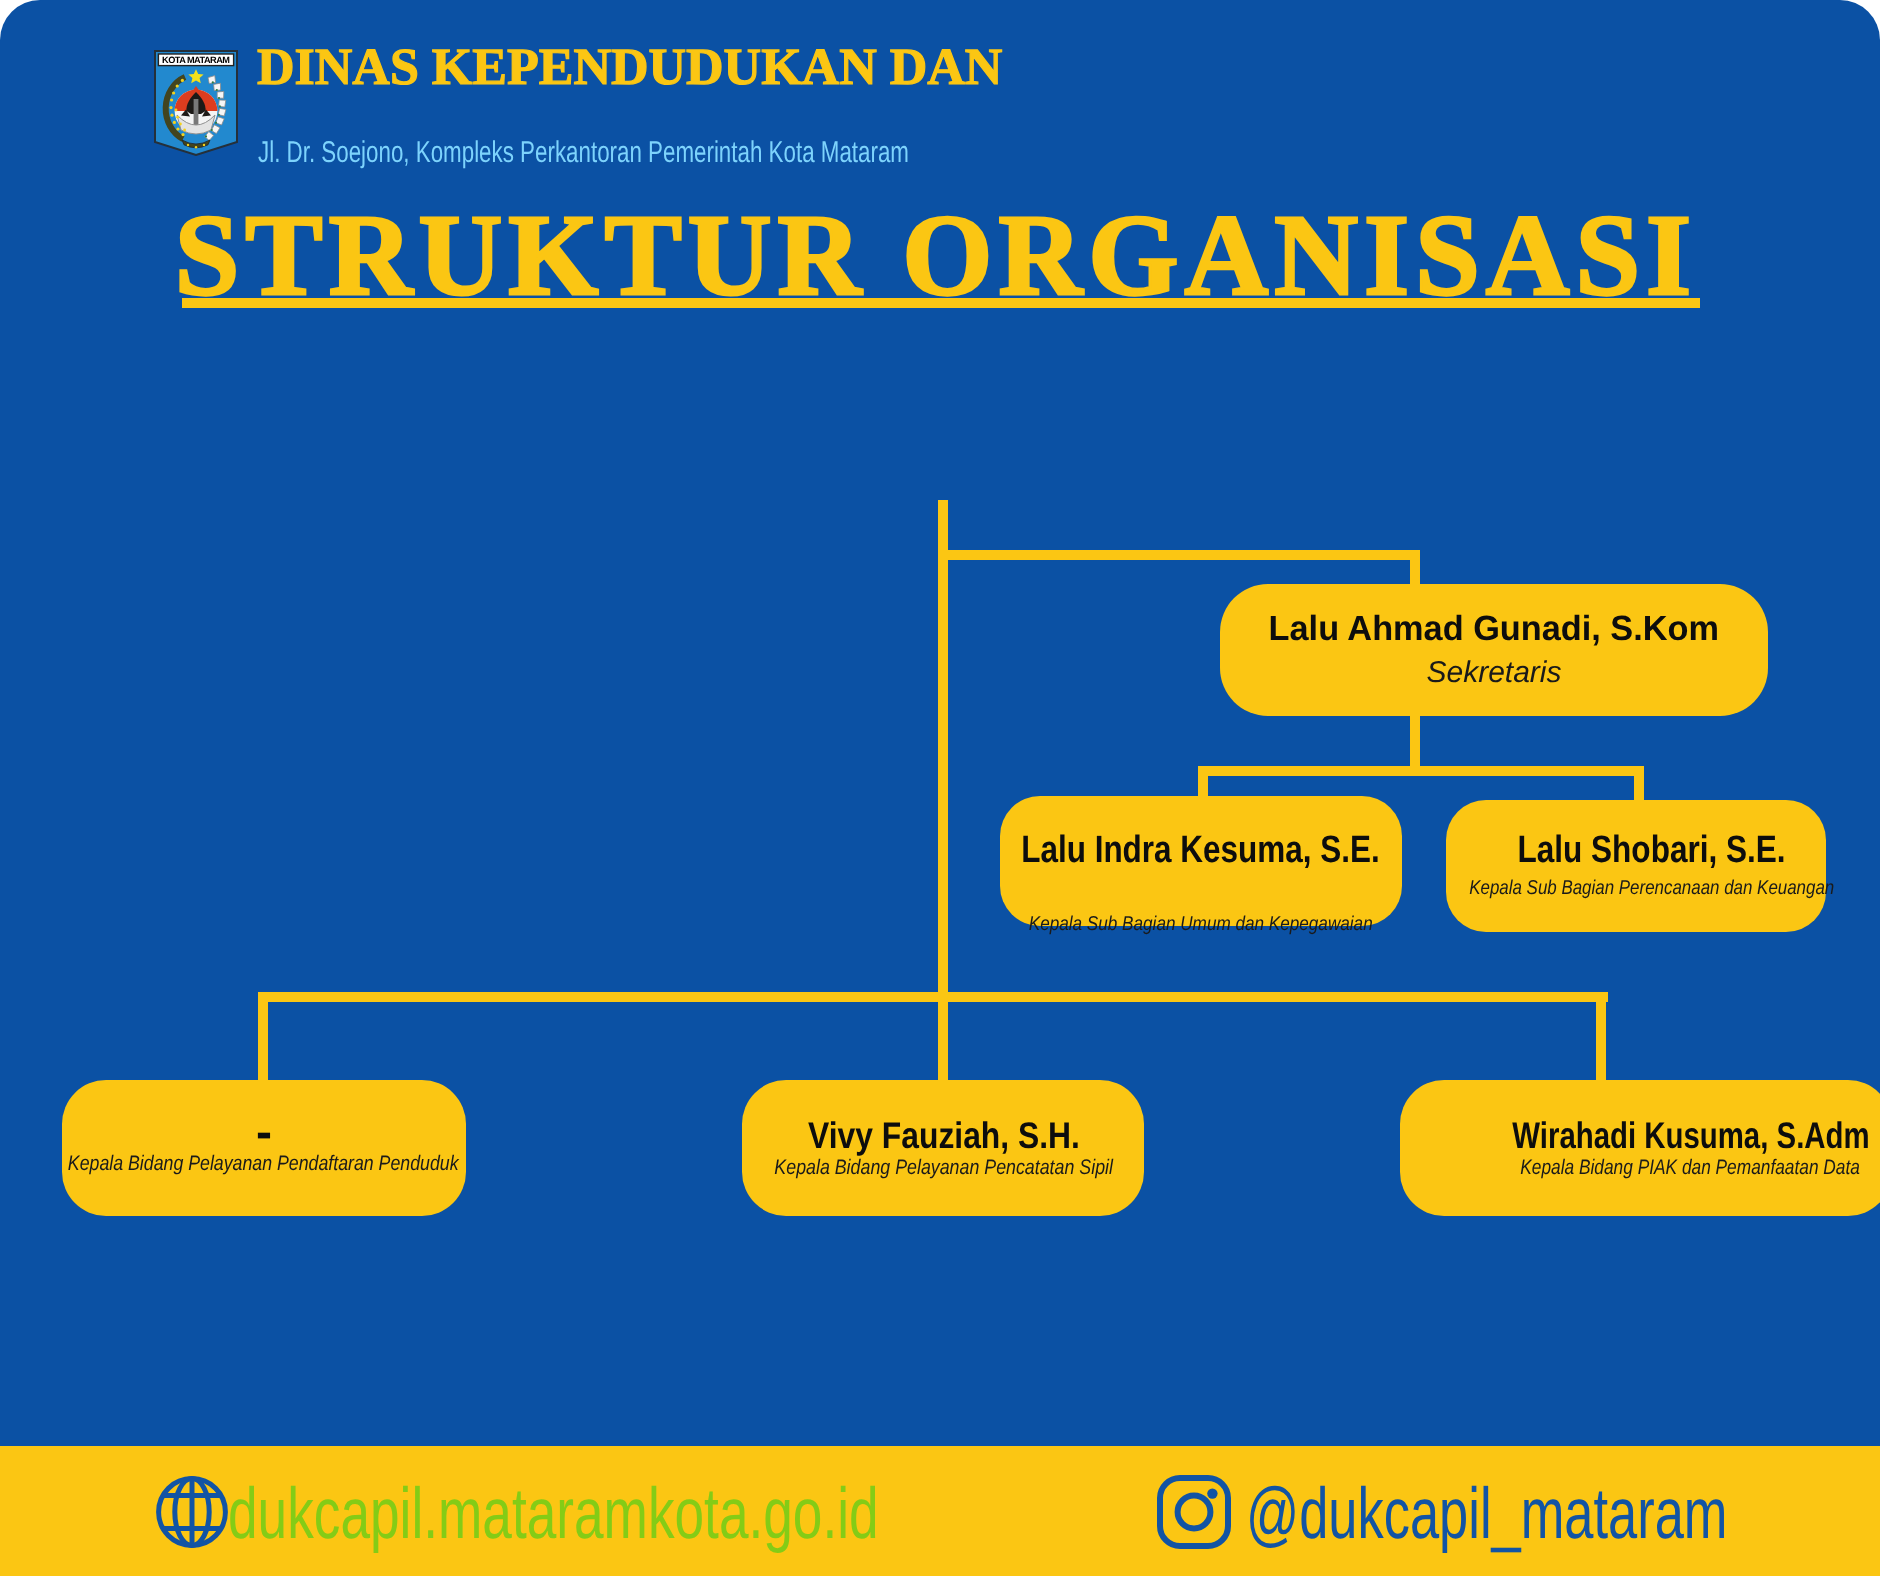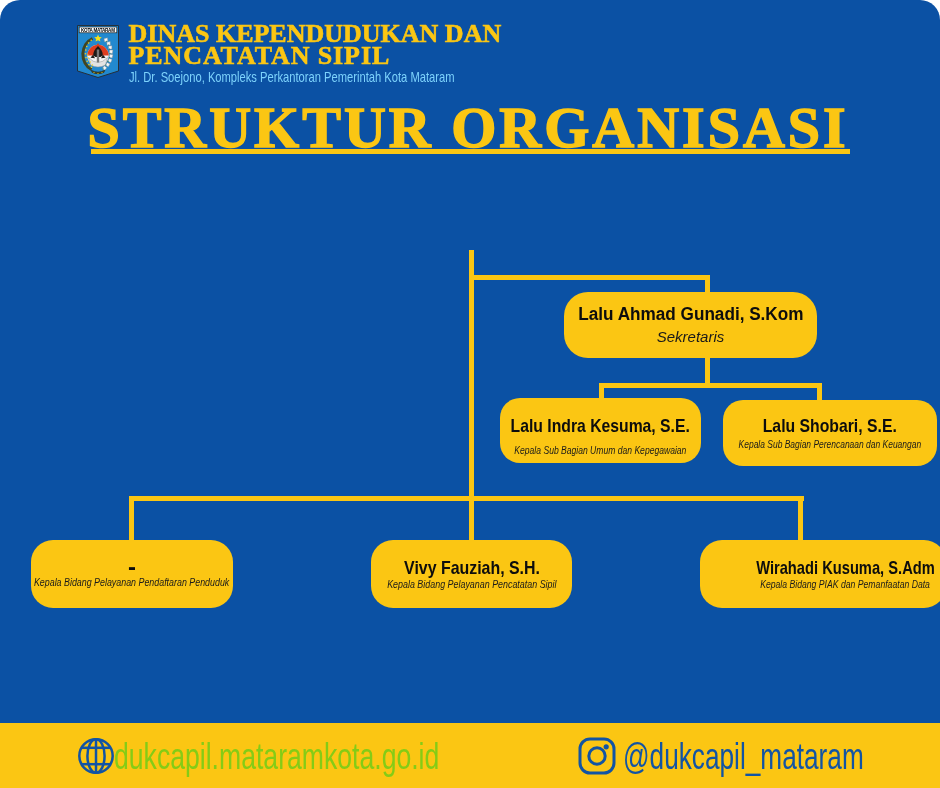--- a/index.html
+++ b/index.html
@@ -68,50 +68,49 @@
       </g>
       <path d="M14 45 q7 4 14 0 l-1 2.4 q-6 3 -12 0 Z" fill="#42441f" stroke="#222" stroke-width="0.4"></path>
       <circle cx="17" cy="47.5" r="0.6" fill="#F5D21B"></circle>
         <circle cx="21" cy="48.6" r="0.6" fill="#F5D21B"></circle>
         <circle cx="25" cy="47.5" r="0.6" fill="#F5D21B"></circle>
     </svg>
   </div>
 
   <div class="abs" style="left:128.5px;top:23px;font-family:'Liberation Serif',serif;font-weight:bold;color:#FBC613;font-size:26px;line-height:21.9px;white-space:nowrap;-webkit-text-stroke:0.6px #FBC613;">
     <span style="letter-spacing:0px;">DINAS KEPENDUDUKAN DAN</span><br>
-    <span style="letter-spacing:0.9px;">PENCATATAN SIPIL</span>
   </div>
   <div class="abs" style="left:128.5px;top:68px;color:#7dd3fc;font-size:15px;white-space:nowrap;"><span class="sx" style="transform:scaleX(0.745);transform-origin:left;">Jl. Dr. Soejono, Kompleks Perkantoran Pemerintah Kota Mataram</span></div>
 
   <div class="abs" style="left:-2px;top:94px;width:940px;text-align:center;font-family:'Liberation Serif',serif;font-weight:bold;color:#FBC613;font-size:58px;letter-spacing:3px;white-space:nowrap;-webkit-text-stroke:1.5px #FBC613;">STRUKTUR ORGANISASI</div>
   <div class="line" style="left:91px;top:149px;width:759px;height:5px;"></div>
 
   <div class="line" style="left:469px;top:250px;width:5px;height:292px;"></div>
   <div class="line" style="left:469px;top:275px;width:241px;height:5px;"></div>
   <div class="line" style="left:705px;top:275px;width:5px;height:20px;"></div>
   <div class="line" style="left:705px;top:356px;width:5px;height:30px;"></div>
   <div class="line" style="left:599px;top:383px;width:223px;height:5px;"></div>
   <div class="line" style="left:599px;top:383px;width:5px;height:17px;"></div>
   <div class="line" style="left:817px;top:383px;width:5px;height:19px;"></div>
   <div class="line" style="left:129px;top:496px;width:675px;height:5px;"></div>
   <div class="line" style="left:129px;top:496px;width:5px;height:46px;"></div>
   <div class="line" style="left:798px;top:496px;width:5px;height:46px;"></div>
 
 
-  <div class="ybox" style="left:564px;top:292px;width:253px;height:66px;">
+  <div class="ybox" style="left:610px;top:292px;width:274px;height:66px;">
     <div class="bt" style="font-size:17.5px;margin-top:12px;"><span class="sx" style="transform:scaleX(0.98);">Lalu Ahmad Gunadi, S.Kom</span></div>
     <div class="bs" style="font-size:15px;margin-top:3px;">Sekretaris</div>
   </div>
 
   <div class="ybox" style="left:500px;top:398px;width:201px;height:65px;border-radius:20px;">
     <div class="bt" style="font-size:19px;margin-top:17px;"><span class="sx" style="transform:scaleX(0.828);">Lalu Indra Kesuma, S.E.</span></div>
-    <div class="bs" style="font-size:10px;margin-top:8px;"><span class="sx" style="transform:scaleX(0.857);">Kepala Sub Bagian Umum dan Kepegawaian</span></div>
+    <div class="bs" style="font-size:10px;margin-top:20px;"><span class="sx" style="transform:scaleX(0.857);">Kepala Sub Bagian Umum dan Kepegawaian</span></div>
   </div>
 
-  <div class="ybox" style="left:723px;top:400px;width:214px;height:66px;border-radius:20px;">
+  <div class="ybox" style="left:723px;top:400px;width:174px;height:66px;border-radius:20px;padding-left:16px;">
     <div class="bt" style="font-size:19px;margin-top:15px;"><span class="sx" style="transform:scaleX(0.83);">Lalu Shobari, S.E.</span></div>
     <div class="bs" style="font-size:10px;margin-top:2px;"><span class="sx" style="transform:scaleX(0.846);">Kepala Sub Bagian Perencanaan dan Keuangan</span></div>
   </div>
 
   <div class="ybox" style="left:31px;top:540px;width:202px;height:68px;border-radius:22px;">
     <div class="bt" style="font-size:24px;margin-top:12.5px;">-</div>
     <div class="bs" style="font-size:10.5px;margin-top:-5px;"><span class="sx" style="transform:scaleX(0.845);">Kepala Bidang Pelayanan Pendaftaran Penduduk</span></div>
   </div>
 
   <div class="ybox" style="left:371px;top:540px;width:201px;height:68px;border-radius:22px;align-items:center;">

